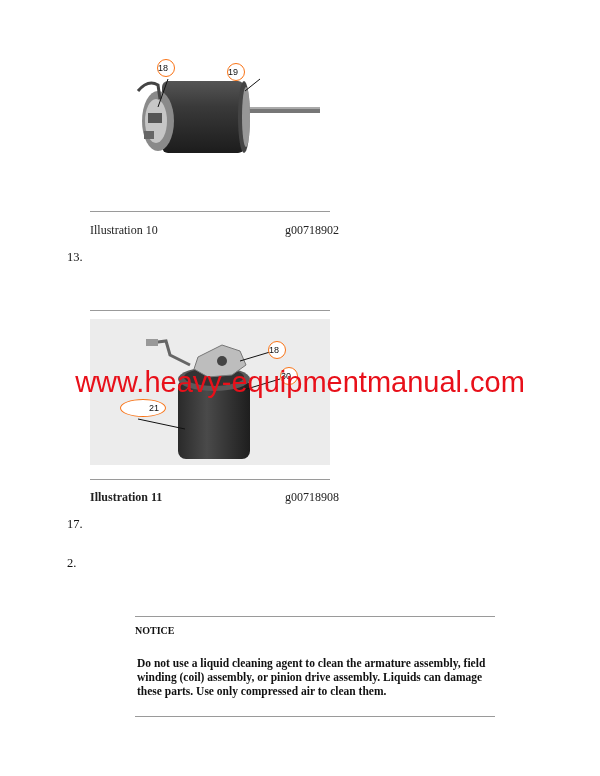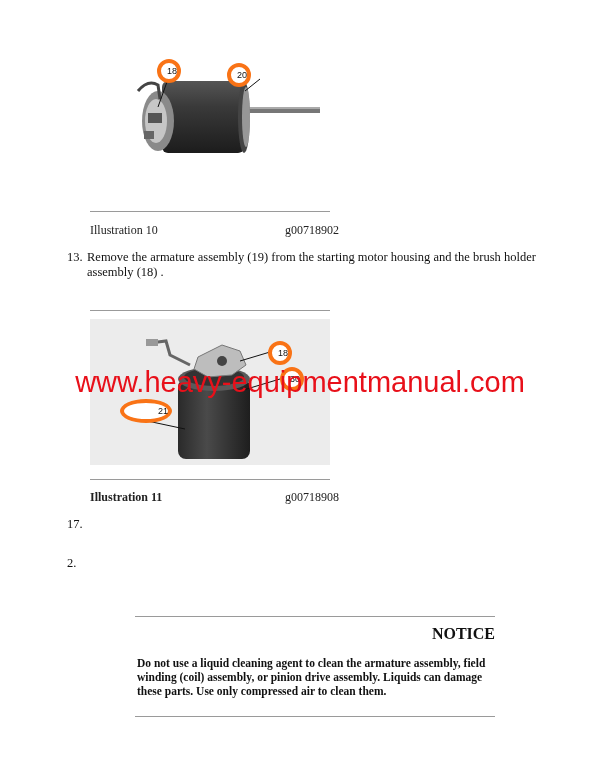--- a/index.html
+++ b/index.html
@@ -4,28 +4,28 @@
 <style>
   html, body { margin: 0; padding: 0; background: #ffffff; }
   body { width: 600px; height: 776px; position: relative; overflow: hidden;
          font-family: "Liberation Serif", serif; color: #111; }
   .rule { position: absolute; height: 1px; background: #9a9a9a; }
   .caption { position: absolute; font-size: 12px; color: #222; }
   .step { position: absolute; left: 67px; width: 480px; font-size: 12.5px; line-height: 15px; }
   .step .num { position: absolute; left: 0; top: 0; }
   .step .txt { position: absolute; left: 20px; top: 0; width: 460px; }
   .photo { position: absolute; }
-  .callout { position: absolute; width: 16px; height: 16px; border: 4px solid #f97316; border-radius: 50%;
+  .callout { position: absolute; width: 16px; height: 16px; border: 1px solid #f97316; border-radius: 50%;
              background: #fff; font-family: "Liberation Sans", sans-serif; font-size: 9px;
-             text-align: right; line-height: 16px; color: #111; }
+             text-align: left; line-height: 16px; color: #111; }
   .watermark { position: absolute; left: 0; width: 600px; top: 366px; text-align: center;
                font-family: "Liberation Sans", sans-serif; font-size: 29px; color: #e8101a;
                letter-spacing: 0px; white-space: nowrap; }
-  .notice-title { position: absolute; left: 135px; width: 360px; top: 625px; text-align: right;
-                  font-weight: bold; font-size: 16px; }
+  .notice-title { position: absolute; left: 135px; width: 360px; top: 625px; text-align: left;
+                  font-weight: bold; font-size: 10px; }
   .notice-body { position: absolute; left: 137px; width: 360px; top: 656px; font-weight: bold;
                  font-size: 11.5px; line-height: 14px; }
 </style>
 </head>
 <body>
 
 <div class="photo" style="left:120px; top:55px; width:210px; height:120px;">
   <svg width="210" height="120" viewBox="0 0 210 120">
     <defs>
       <linearGradient id="cyl1" x1="0" y1="0" x2="0" y2="1">
@@ -46,30 +46,29 @@
     <ellipse cx="36" cy="66" rx="11" ry="22" fill="#c6c6c6"></ellipse>
     <rect x="28" y="58" width="14" height="10" fill="#555"></rect>
     <rect x="24" y="76" width="10" height="8" fill="#666"></rect>
 
     <path d="M18 36 Q28 24 38 30 L40 44" stroke="#444" stroke-width="3" fill="none"></path>
 
     <line x1="48" y1="24" x2="38" y2="52" stroke="#111" stroke-width="1"></line>
     <line x1="140" y1="24" x2="125" y2="36" stroke="#111" stroke-width="1"></line>
   </svg>
   <div class="callout" style="left:37px; top:4px;">18</div>
-  <div class="callout" style="left:107px; top:8px;">20</div>
+  <div class="callout" style="left:107px; top:8px;">19</div>
 </div>
 
 <div class="rule" style="left:90px; top:211px; width:240px;"></div>
 <div class="caption" style="left:90px; top:223px;">Illustration 10</div>
 <div class="caption" style="left:285px; top:223px;">g00718902</div>
 
 <div class="step" style="top:250px; height:32px;">
   <span class="num">13.</span>
-  <span class="txt">Remove the armature assembly (19) from the starting motor housing and the brush holder assembly (18) .</span>
 </div>
 
 <div class="rule" style="left:90px; top:310px; width:240px;"></div>
 <div class="photo" style="left:90px; top:319px; width:240px; height:146px; background:#ececec;">
   <svg width="240" height="146" viewBox="0 0 240 146">
     <defs>
       <linearGradient id="cyl2" x1="0" y1="0" x2="1" y2="0">
         <stop offset="0" stop-color="#2a2a2a"></stop>
         <stop offset="0.4" stop-color="#4a4a4a"></stop>
         <stop offset="1" stop-color="#1e1e1e"></stop>

